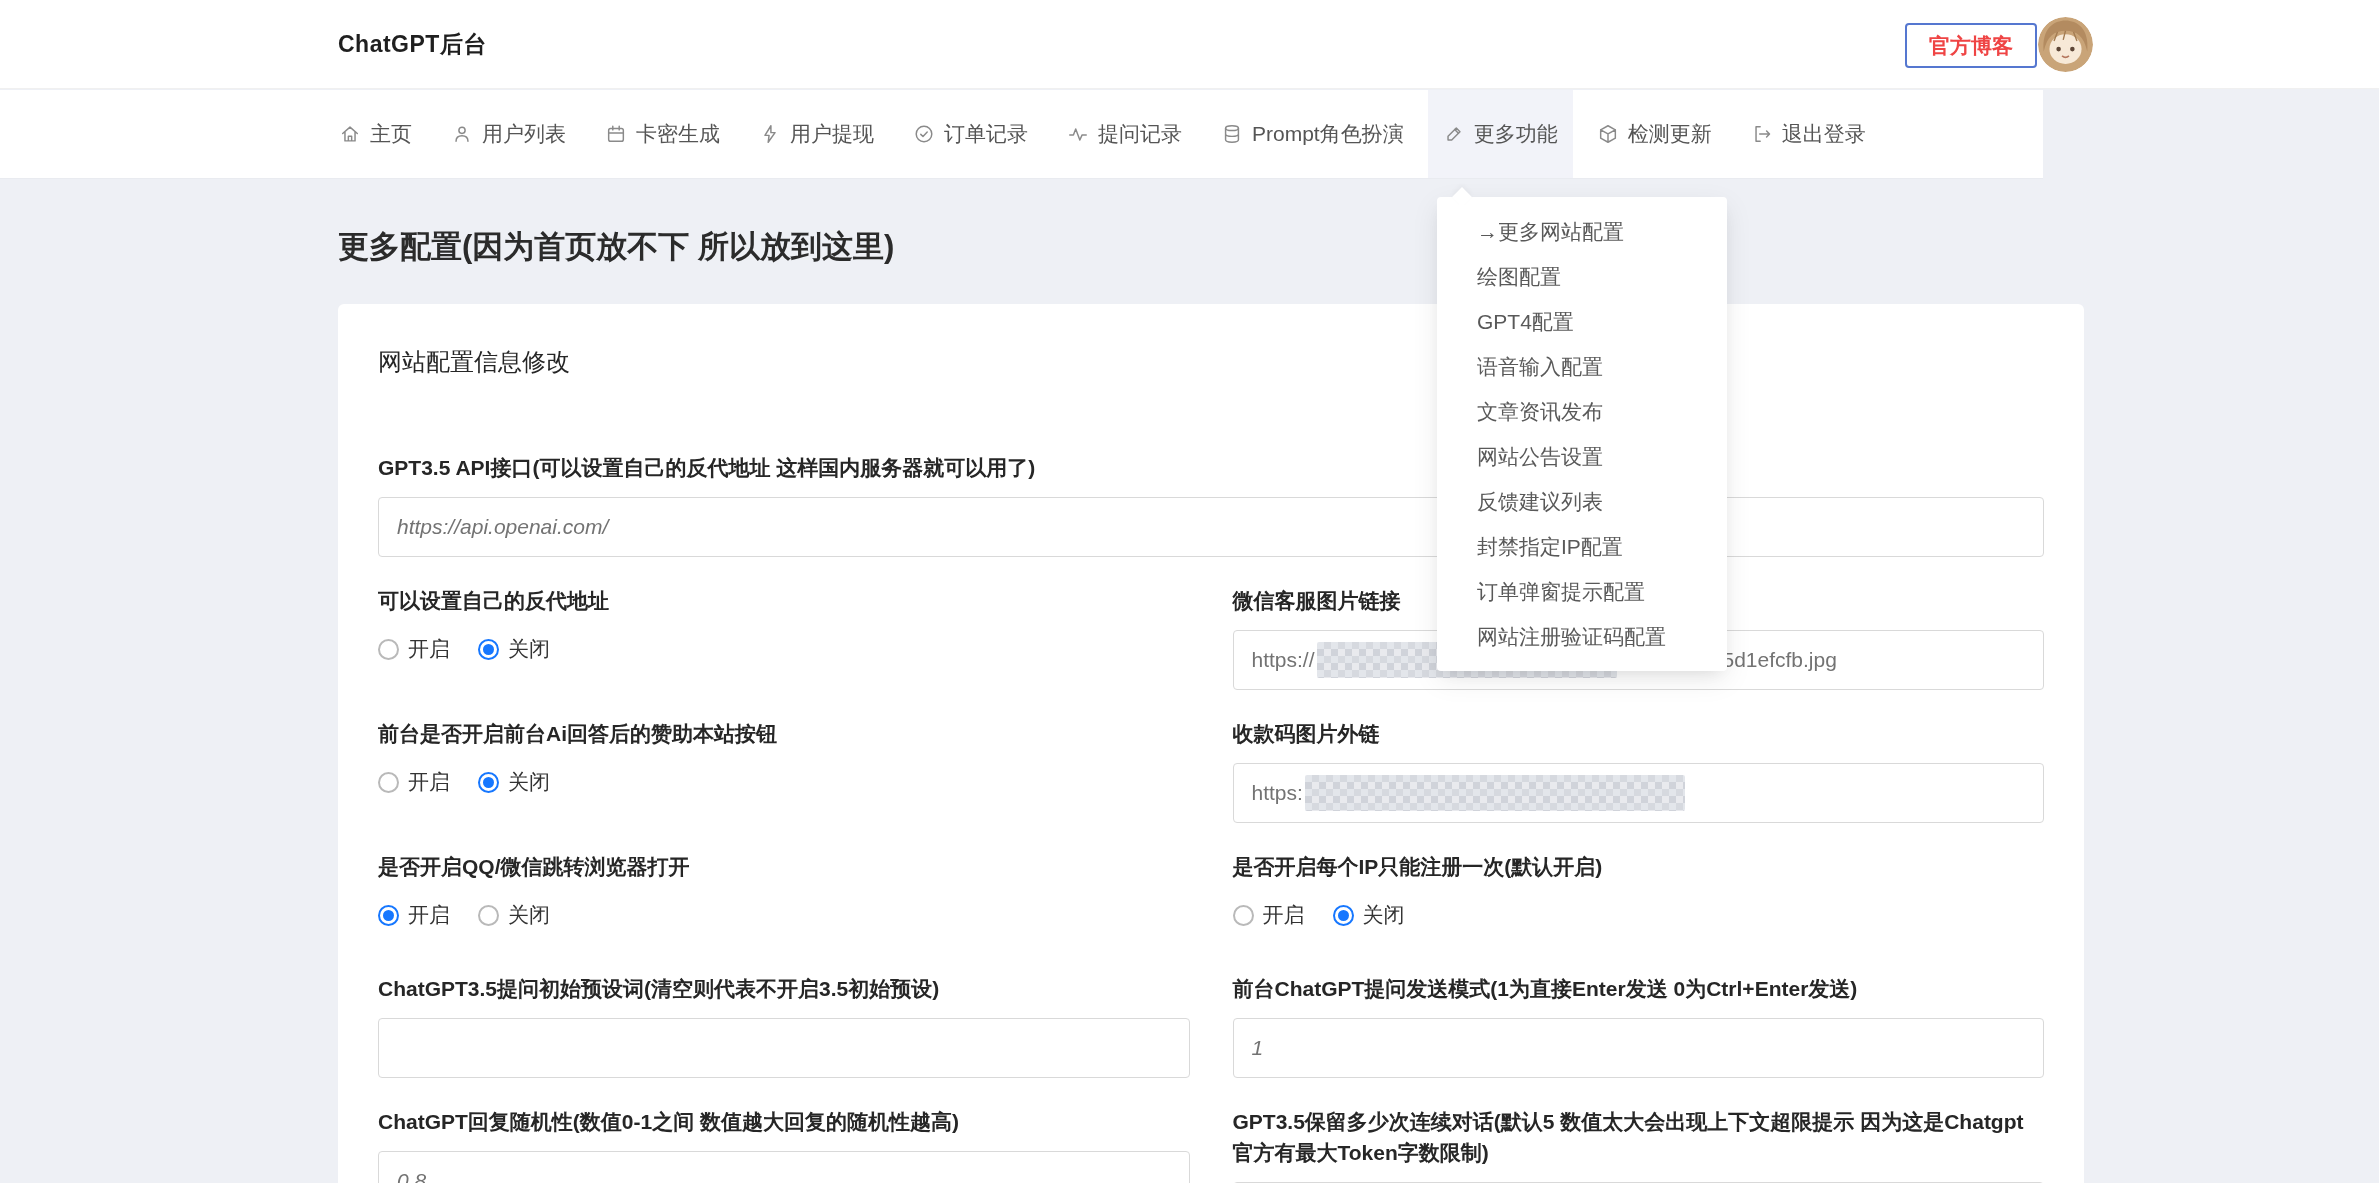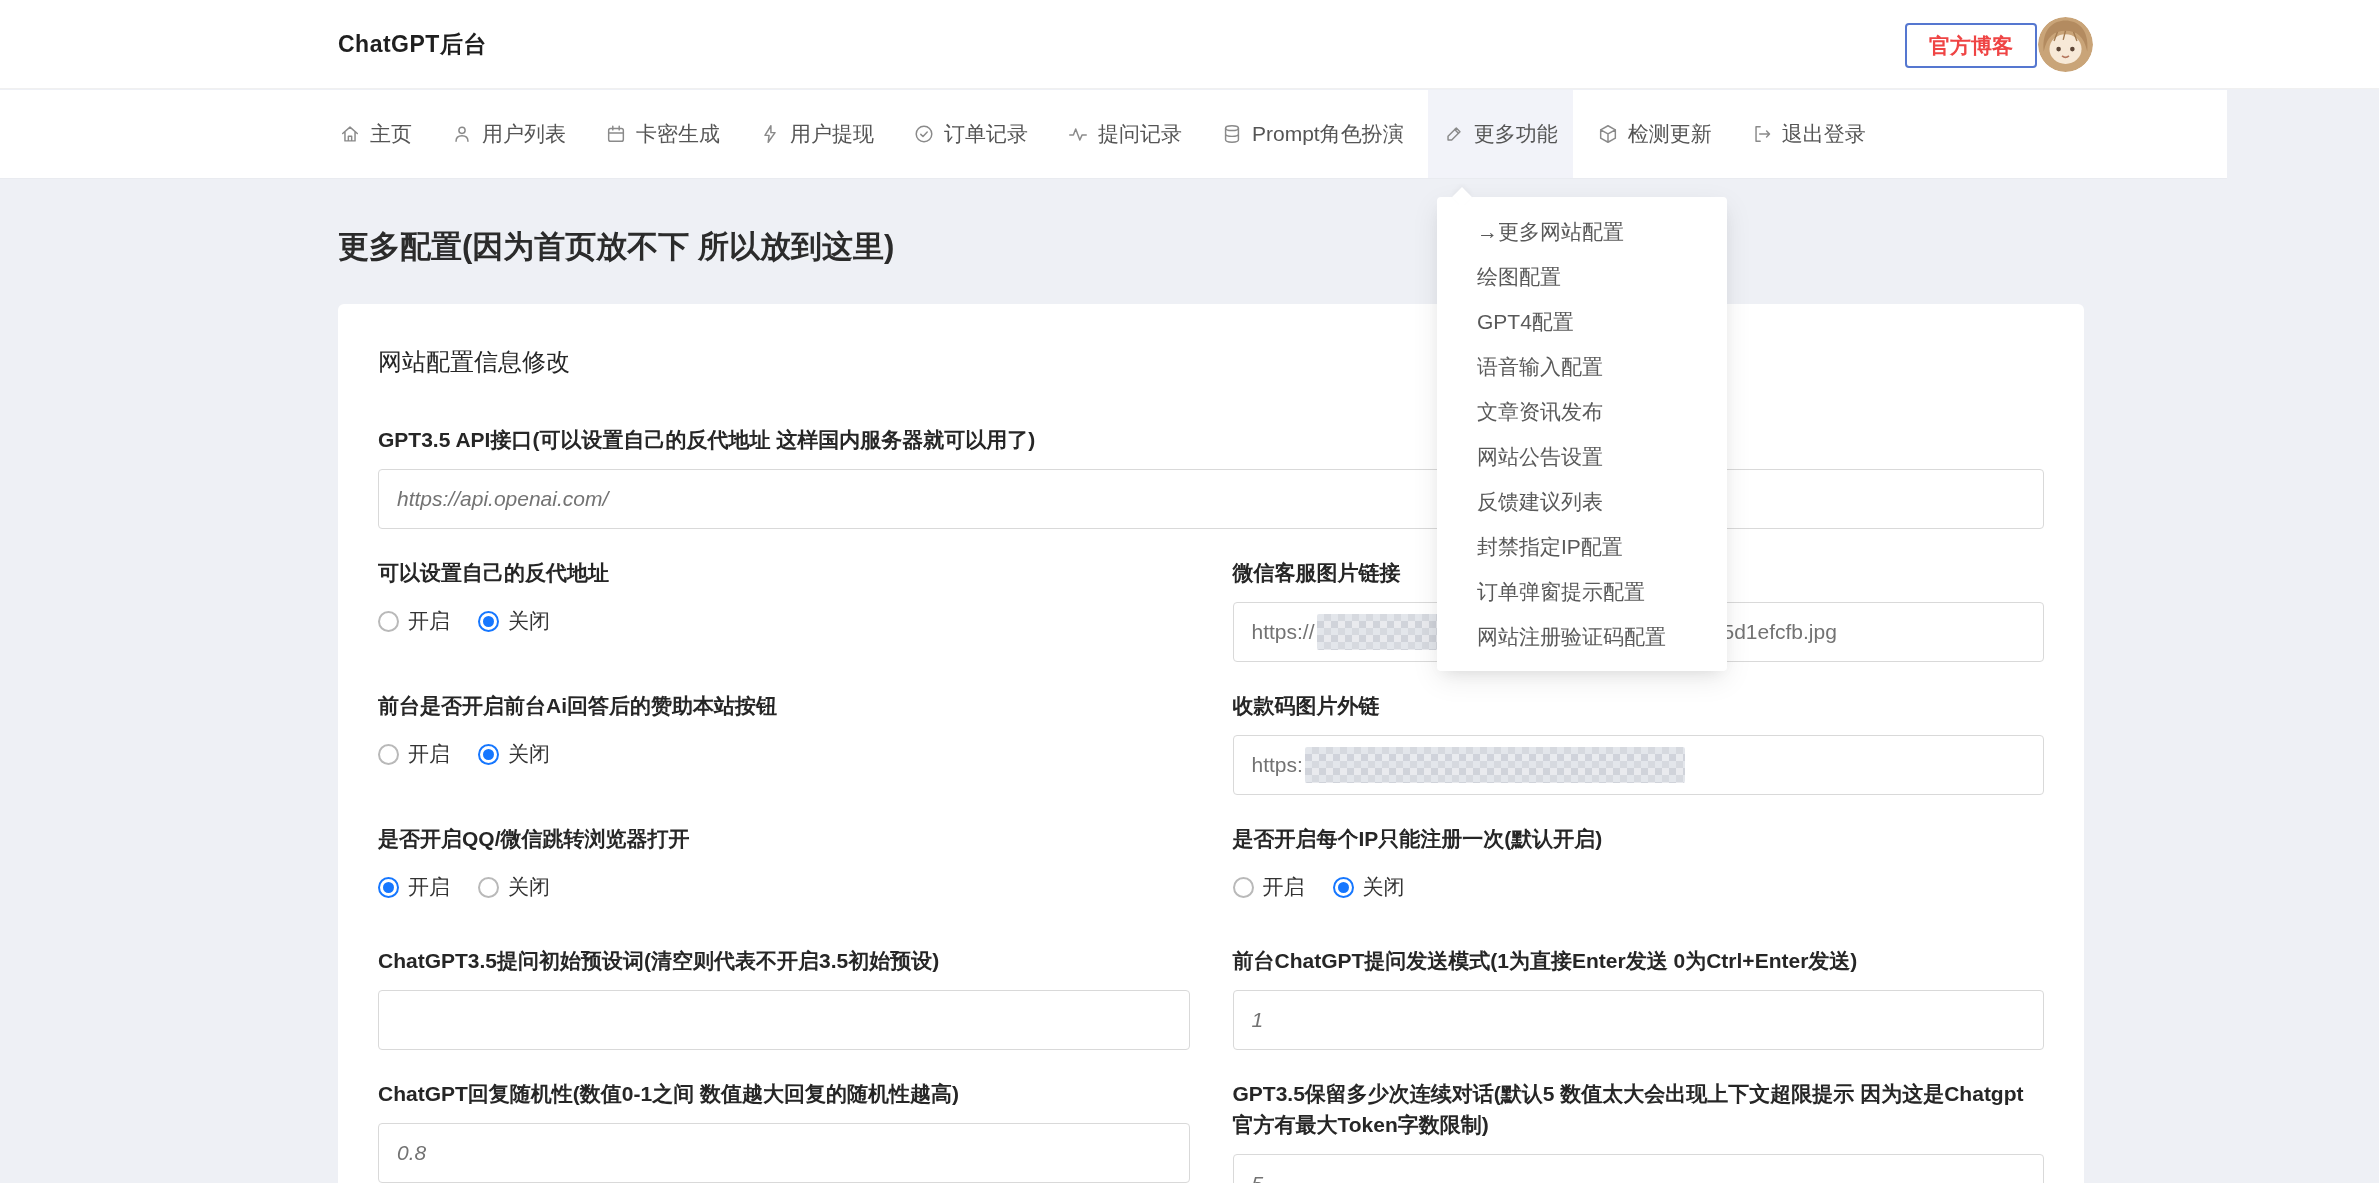--- a/index.html
+++ b/index.html
@@ -11,21 +11,21 @@
     background:#fff; border-bottom:1px solid #f0f0f0; z-index:5; }
   .header-title { position:absolute; left:338px; top:0; line-height:89px;
     font-size:23px; font-weight:700; color:#1f1f1f; letter-spacing:.5px; }
   .blog-btn { position:absolute; left:1905px; top:23px; height:45px; padding:0 22px;
     background:#fff; border:2px solid #5577d0; border-radius:4px;
     color:#ef4444; font-size:21px; font-weight:700; line-height:41px; cursor:pointer; }
   .avatar { position:absolute; left:2038px; top:17px; width:55px; height:55px;
     border-radius:50%; overflow:hidden; cursor:pointer; }
 
   
-  .navbar { position:absolute; left:0; top:90px; width:2227px; height:89px;
+  .navbar { position:absolute; left:0; top:90px; width:2043px; height:89px;
     background:#fff; border-bottom:1px solid #e9ebf0; z-index:5;
     display:flex; align-items:stretch; padding-left:324px; }
   .nav-item { display:flex; align-items:center; gap:9px; padding:0 15px;
     margin-right:9px; color:#555; font-size:21px; cursor:pointer; white-space:nowrap; }
   .nav-item svg { width:22px; height:22px; stroke:#8a8a8a; }
   .nav-item.active { background:#f2f3f9; }
 
   
   .dropdown { position:absolute; left:1437px; top:197px; width:290px;
     background:#fff; border-radius:4px; padding:12px 0;
@@ -39,21 +39,21 @@
 
   
   .content { position:absolute; left:0; top:180px; width:2379px; height:1003px;
     background:#eef0f5; }
   .page-title { margin:46px 0 0 338px; font-size:31px; color:#2b2b2b;font-weight:bold; }
   .card { margin:36px 0 0 338px; width:1746px; height:1400px;
     background:#fff; border-radius:6px; padding:42px 40px 60px 40px; }
   .card-heading { font-size:24px; color:#262626; }
 
   .field { margin-top:0; }
-  .row1 { margin-top:46px; }
+  .row1 { margin-top:74px; }
   .grid-row { display:grid; grid-template-columns:1fr 1fr; column-gap:43px;
     margin-top:28px; align-items:start; }
   .f-label { font-size:21px; font-weight:700; color:#262626; line-height:31px; }
   .f-input { margin-top:14px; width:100%; height:60px; background:#fff;
     border:1px solid #d9d9d9; border-radius:4px; font-size:21px; color:#737373;
     padding:0 18px; outline:none; font-family:"Liberation Sans","DejaVu Sans",sans-serif;font-style:italic; }
   .f-input-div { margin-top:14px; width:100%; height:60px; background:#fff;
     border:1px solid #d9d9d9; border-radius:4px; font-size:21px; color:#737373;
     padding:0 18px; display:flex; align-items:center; overflow:hidden; white-space:nowrap; }
   .mosaic { display:inline-block; height:36px; margin:0 2px; border-radius:2px; opacity:.8;

